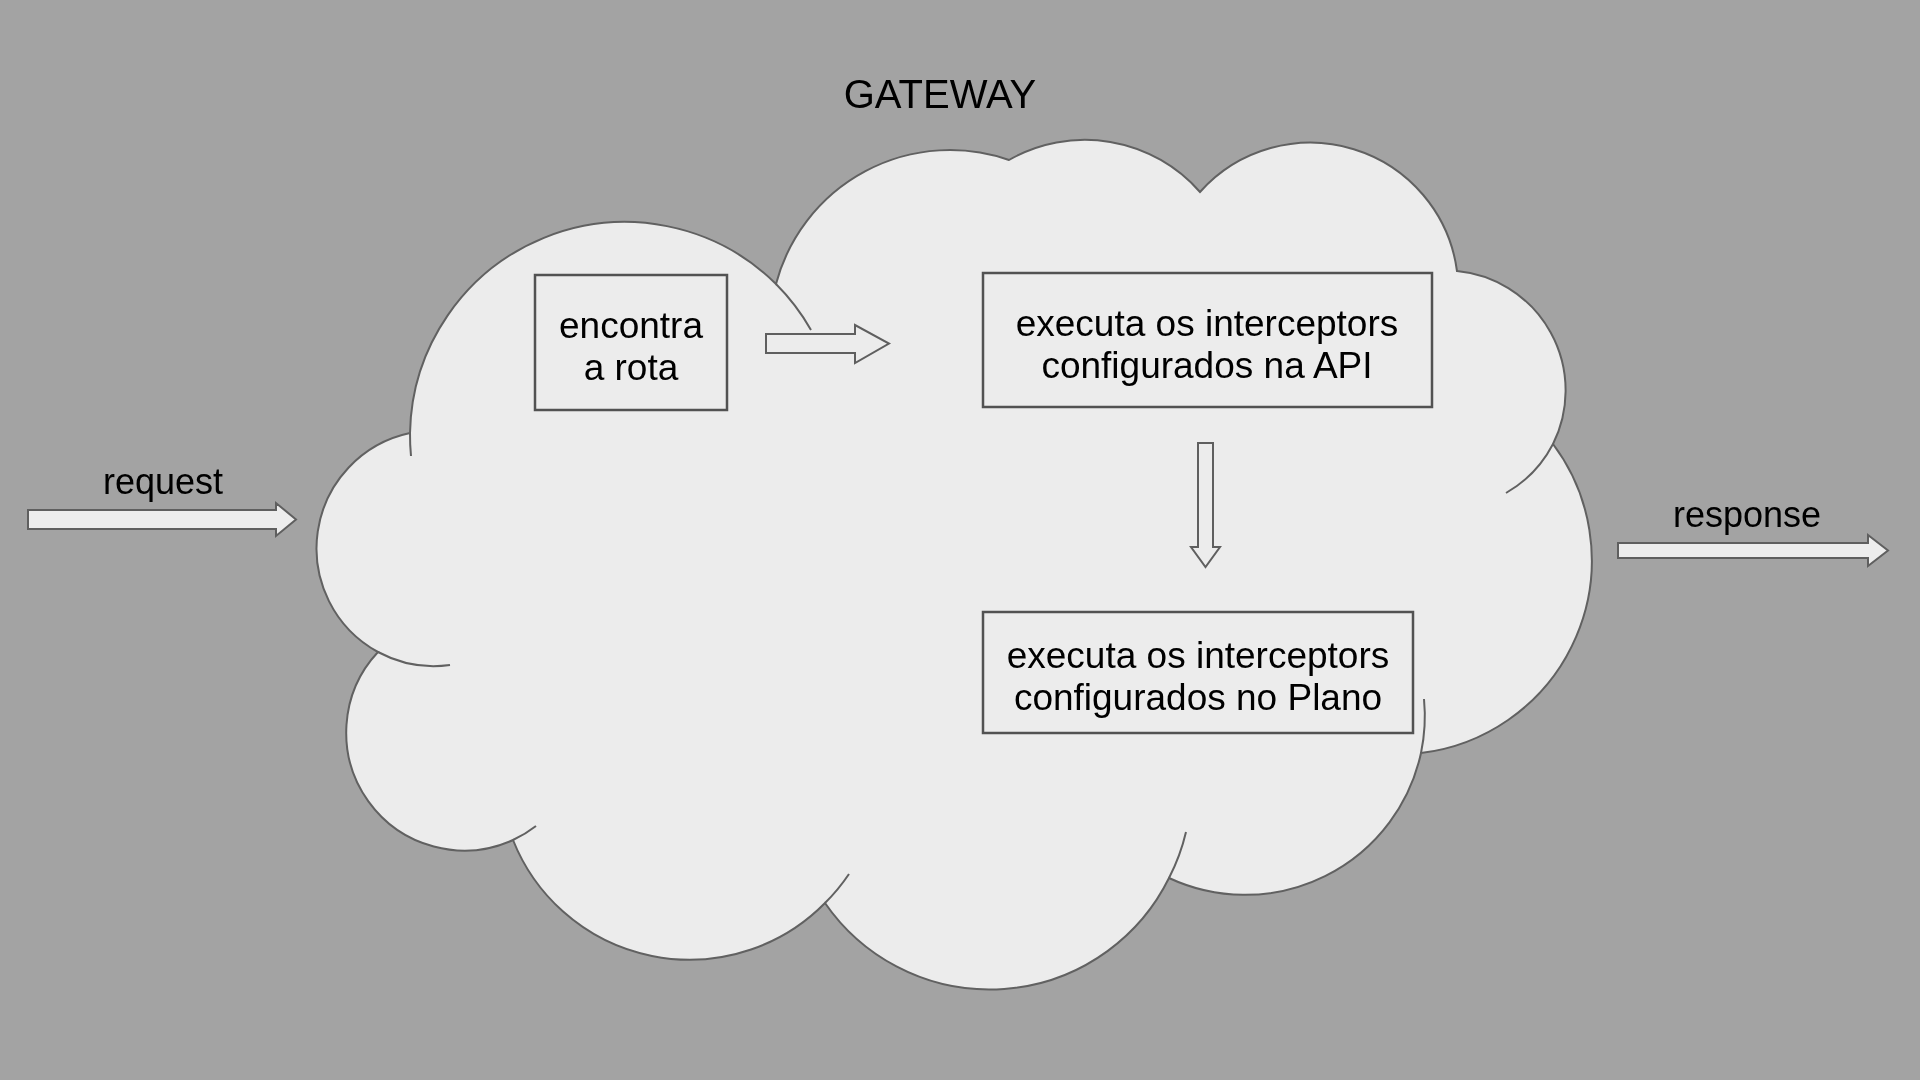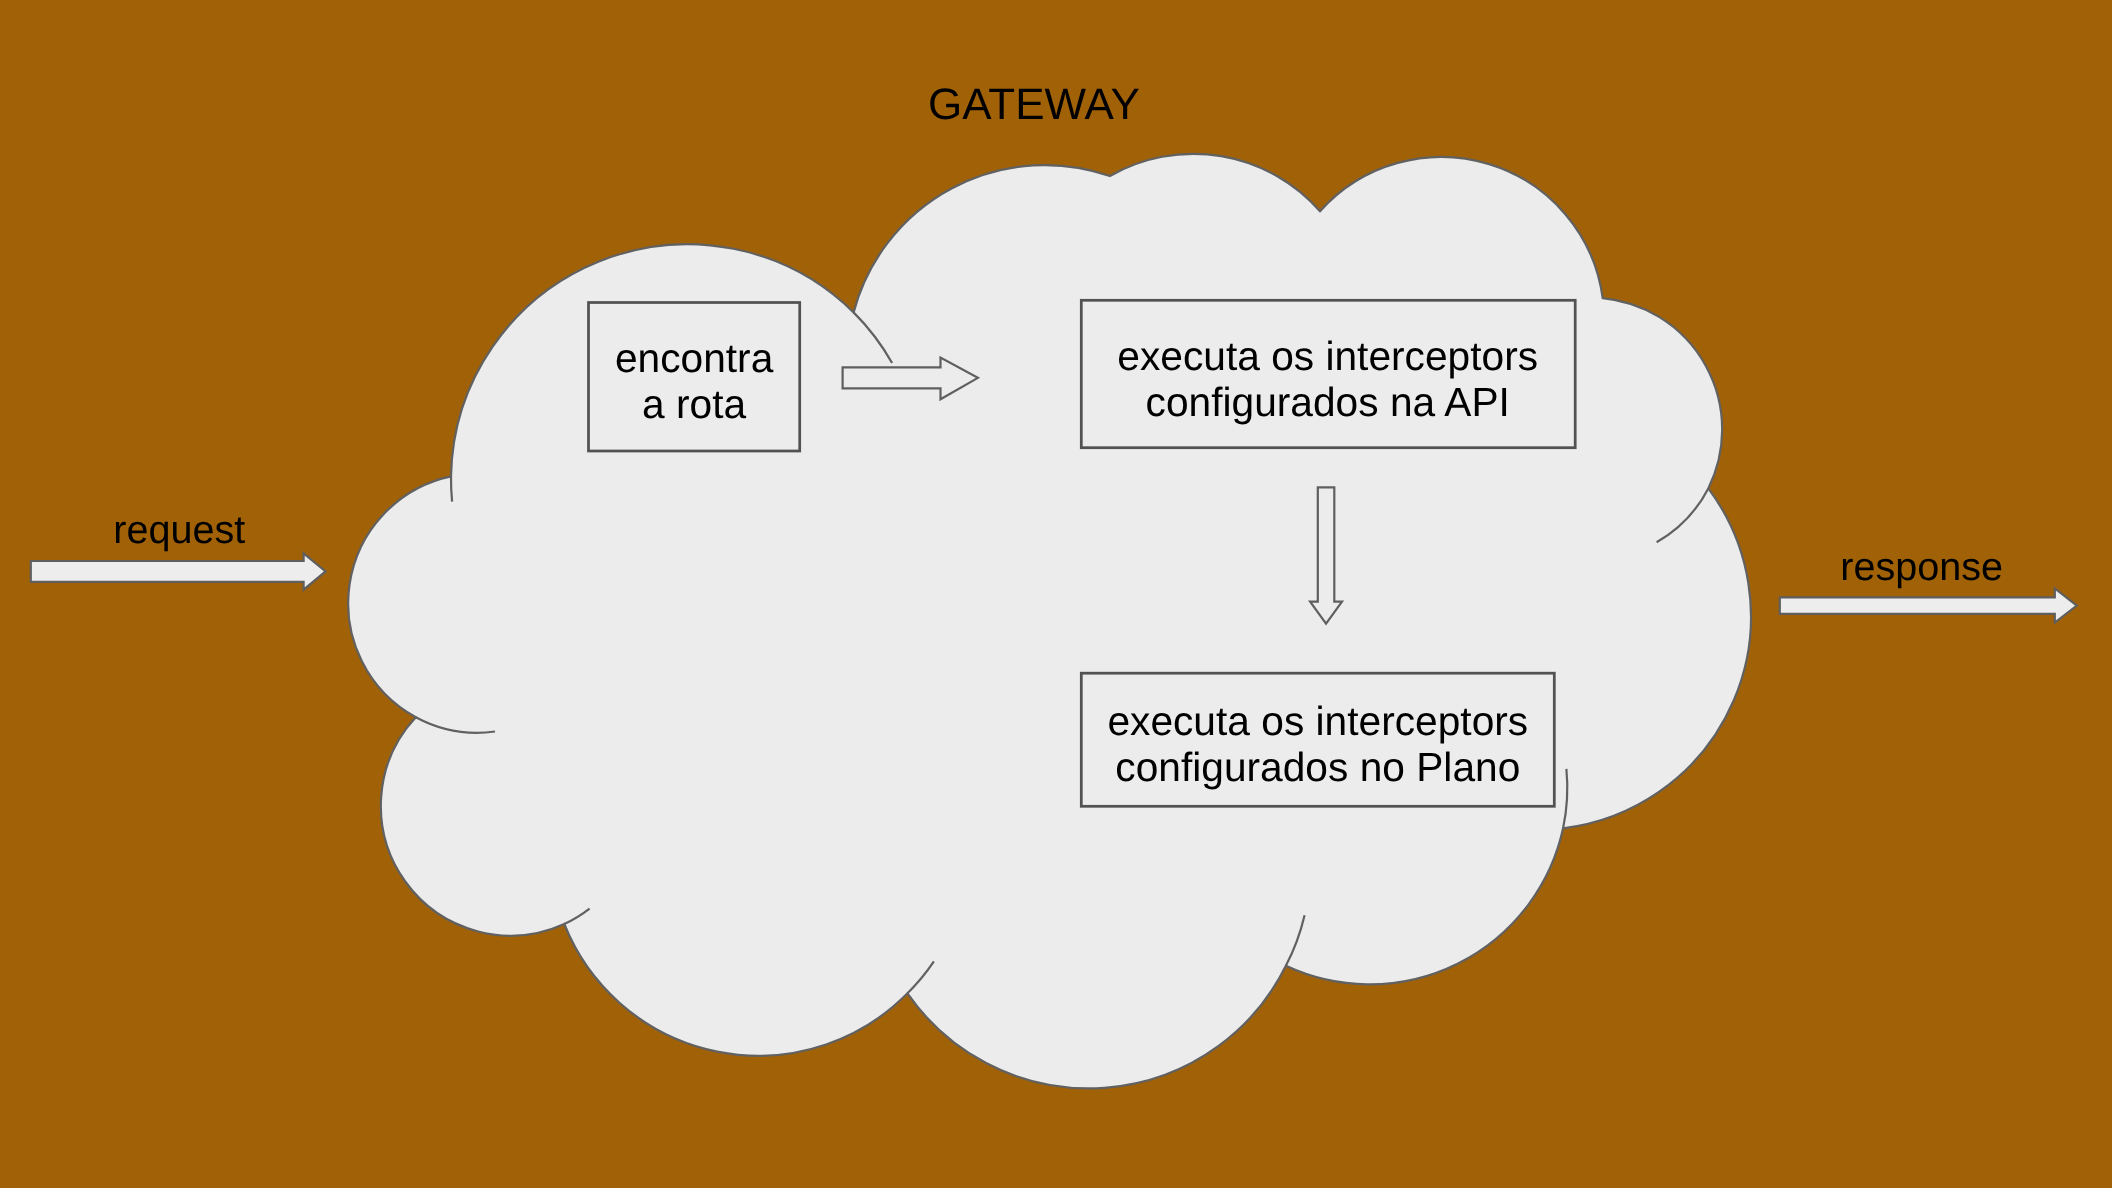--- a/index.html
+++ b/index.html
@@ -8,21 +8,21 @@
     background: #ffffff;
     width: 1920px;
     height: 1080px;
     overflow: hidden;
     font-family: "Liberation Sans", sans-serif;
   }
   .stage {
     position: relative;
     width: 1920px;
     height: 1080px;
-    background: #a16207;
+    background: #a3a3a3;
   }
   svg { display: block; }
   text {
     font-family: "Liberation Sans", sans-serif;
     fill: #000000;
   }
   .diagram-title { font-size: 40px; }
   .flow-label    { font-size: 36px; }
   .box-label     { font-size: 37px; }
 </style>

